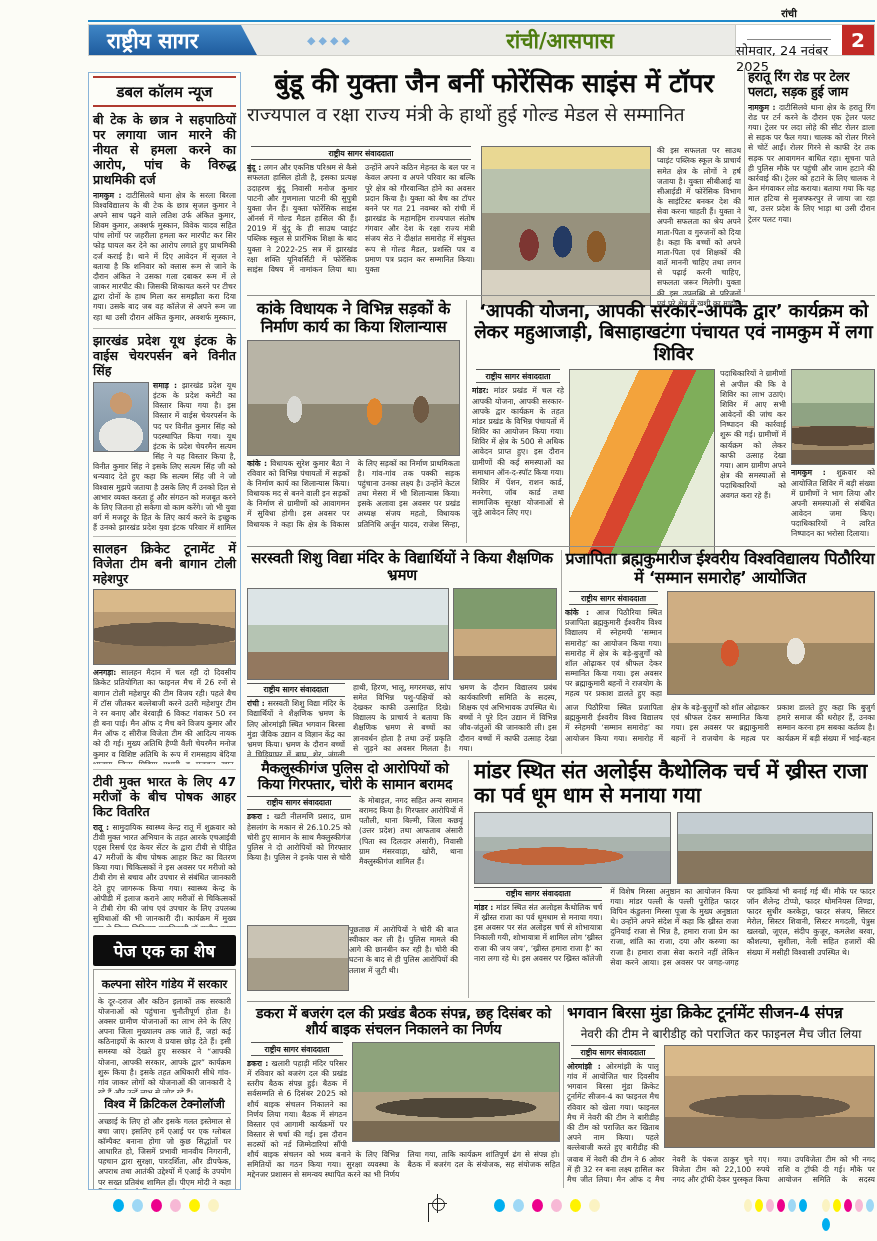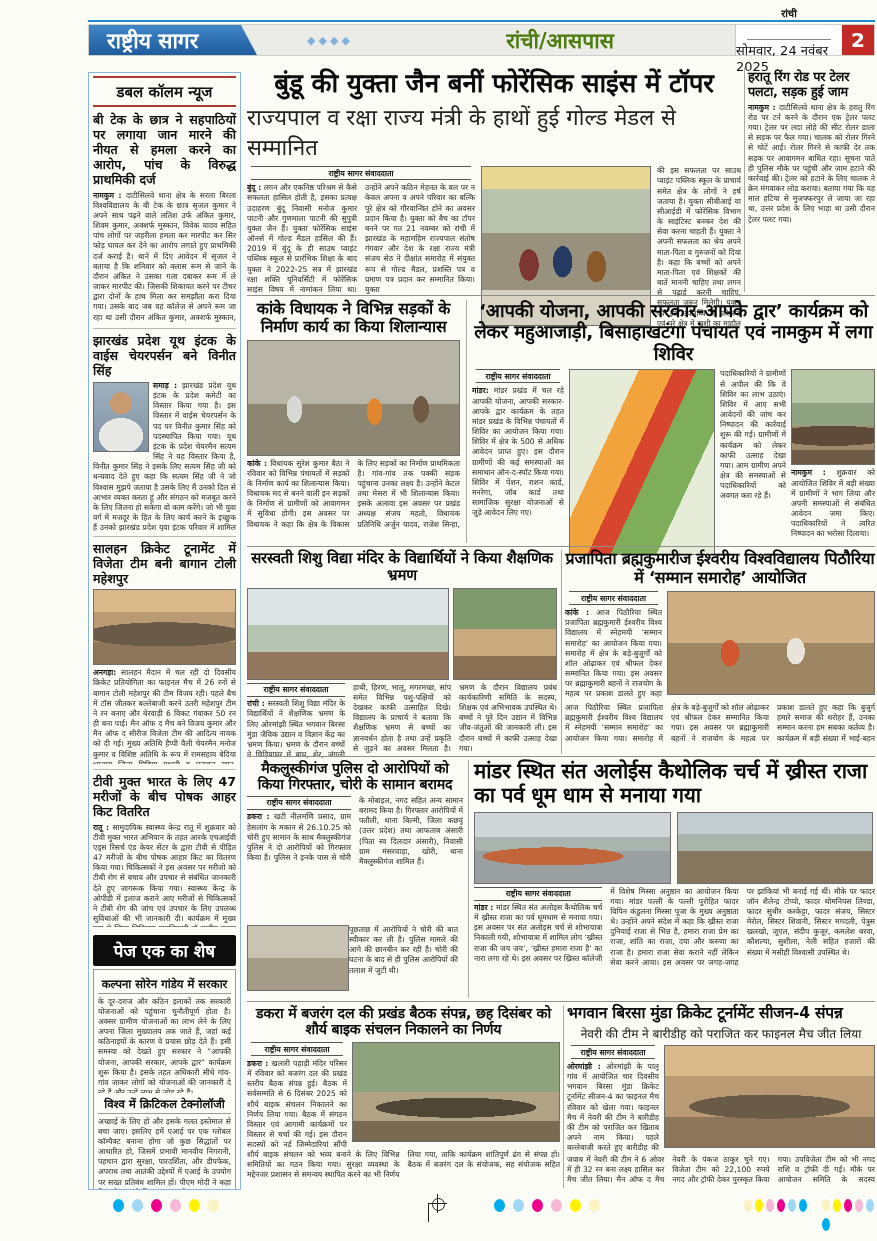--- a/index.html
+++ b/index.html
@@ -171,21 +171,21 @@
     <div class="p1-box">
       <div class="p1-sub">कल्पना सोरेन गांडेय में सरकार</div>
       <div class="body-txt" style="height:96px;">के दूर-दराज और कठिन इलाकों तक सरकारी योजनाओं को पहुंचाना चुनौतीपूर्ण होता है। अक्सर ग्रामीण योजनाओं का लाभ लेने के लिए अपना जिला मुख्यालय तक जाते हैं, जहां कई कठिनाइयों के कारण वे प्रयास छोड़ देते हैं। इसी समस्या को देखते हुए सरकार ने “आपकी योजना, आपकी सरकार, आपके द्वार” कार्यक्रम शुरू किया है। इसके तहत अधिकारी सीधे गांव-गांव जाकर लोगों को योजनाओं की जानकारी दे रहे हैं और उन्हें लाभ से जोड़ रहे हैं।</div>
       <div class="p1-sub">विश्व में क्रिटिकल टेक्नोलॉजी</div>
       <div class="body-txt" style="height:190px;">अच्छाई के लिए हो और इसके गलत इस्तेमाल से बचा जाए। इसलिए हमें एआई पर एक ग्लोबल कॉम्पैक्ट बनाना होगा जो कुछ सिद्धांतों पर आधारित हो, जिसमें प्रभावी मानवीय निगरानी, पहचान द्वारा सुरक्षा, पारदर्शिता, और डीपफेक, अपराध तथा आतंकी उद्देश्यों में एआई के उपयोग पर सख्त प्रतिबंध शामिल हों। पीएम मोदी ने कहा कि जो एआई सिस्टम ‘यूज केस’, सुरक्षा, या लोगों के काम को प्रभावित करती है, उन्हें जिम्मेदार होना चाहिए, और पारदर्शी होना चाहिए कि एआई मानव भलाइयों को बढ़ावा देकर निर्णय ले। इसी के साथ जरूरी है कि तकनीक का उपयोग मानवता की भलाई के लिए हो, ताकि आने वाली पीढ़ियों के लिए एक सुरक्षित और न्यायपूर्ण भविष्य बना सकें।</div>
     </div>
   </div>
 
   <div class="abs" style="left:247px;top:68px;width:494px;">
     <div class="hl" style="font-size:26px;text-align:center;">बुंडू की युक्ता जैन बनीं फोरेंसिक साइंस में टॉपर</div>
-    <div style="font-size:22px;color:#222;margin:3px 0 5px;text-align:left;">राज्यपाल व रक्षा राज्य मंत्री के हाथों हुई गोल्ड मेडल से सम्मानित</div>
+    <div style="font-size:19px;color:#222;margin:3px 0 19px;text-align:left;">राज्यपाल व रक्षा राज्य मंत्री के हाथों हुई गोल्ड मेडल से सम्मानित</div>
     <div class="row" style="gap:6px;">
       <div style="width:228px;">
         <div class="byline">राष्ट्रीय सागर संवाददाता</div>
         <div class="body-txt cols2" style="height:148px;">
           <span class="dateline">बुंदू :</span>
           <span>लगन और एकनिष्ठ परिश्रम से कैसे सफलता हासिल होती है, इसका प्रत्यक्ष उदाहरण बुंदू निवासी मनोज कुमार पाटनी और गुणमाला पाटनी की सुपुत्री युक्ता जैन हैं। युक्ता फोरेंसिक साइंस ऑनर्स में गोल्ड मैडल हासिल की हैं। 2019 में बुंदू के ही साउथ प्वाइंट पब्लिक स्कूल से प्रारंभिक शिक्षा के बाद युक्ता ने 2022-25 सत्र में झारखंड रक्षा शक्ति यूनिवर्सिटी में फोरेंसिक साइंस विषय में नामांकन लिया था। उन्होंने अपने कठिन मेहनत के बल पर न केवल अपना व अपने परिवार का बल्कि पूरे क्षेत्र को गौरवान्वित होने का अवसर प्रदान किया है। युक्ता को बैच का टॉपर बनने पर गत 21 नवम्बर को रांची में झारखंड के महामहिम राज्यपाल संतोष गंगवार और देश के रक्षा राज्य मंत्री संजय सेठ ने दीक्षांत समारोह में संयुक्त रूप से गोल्ड मैडल, प्रशस्ति पत्र व प्रमाण पत्र प्रदान कर सम्मानित किया। युक्ता</span>
         </div>
       </div>
       <div class="photo ph-stage" style="width:170px;height:160px;"></div>
       <div style="width:84px;">

